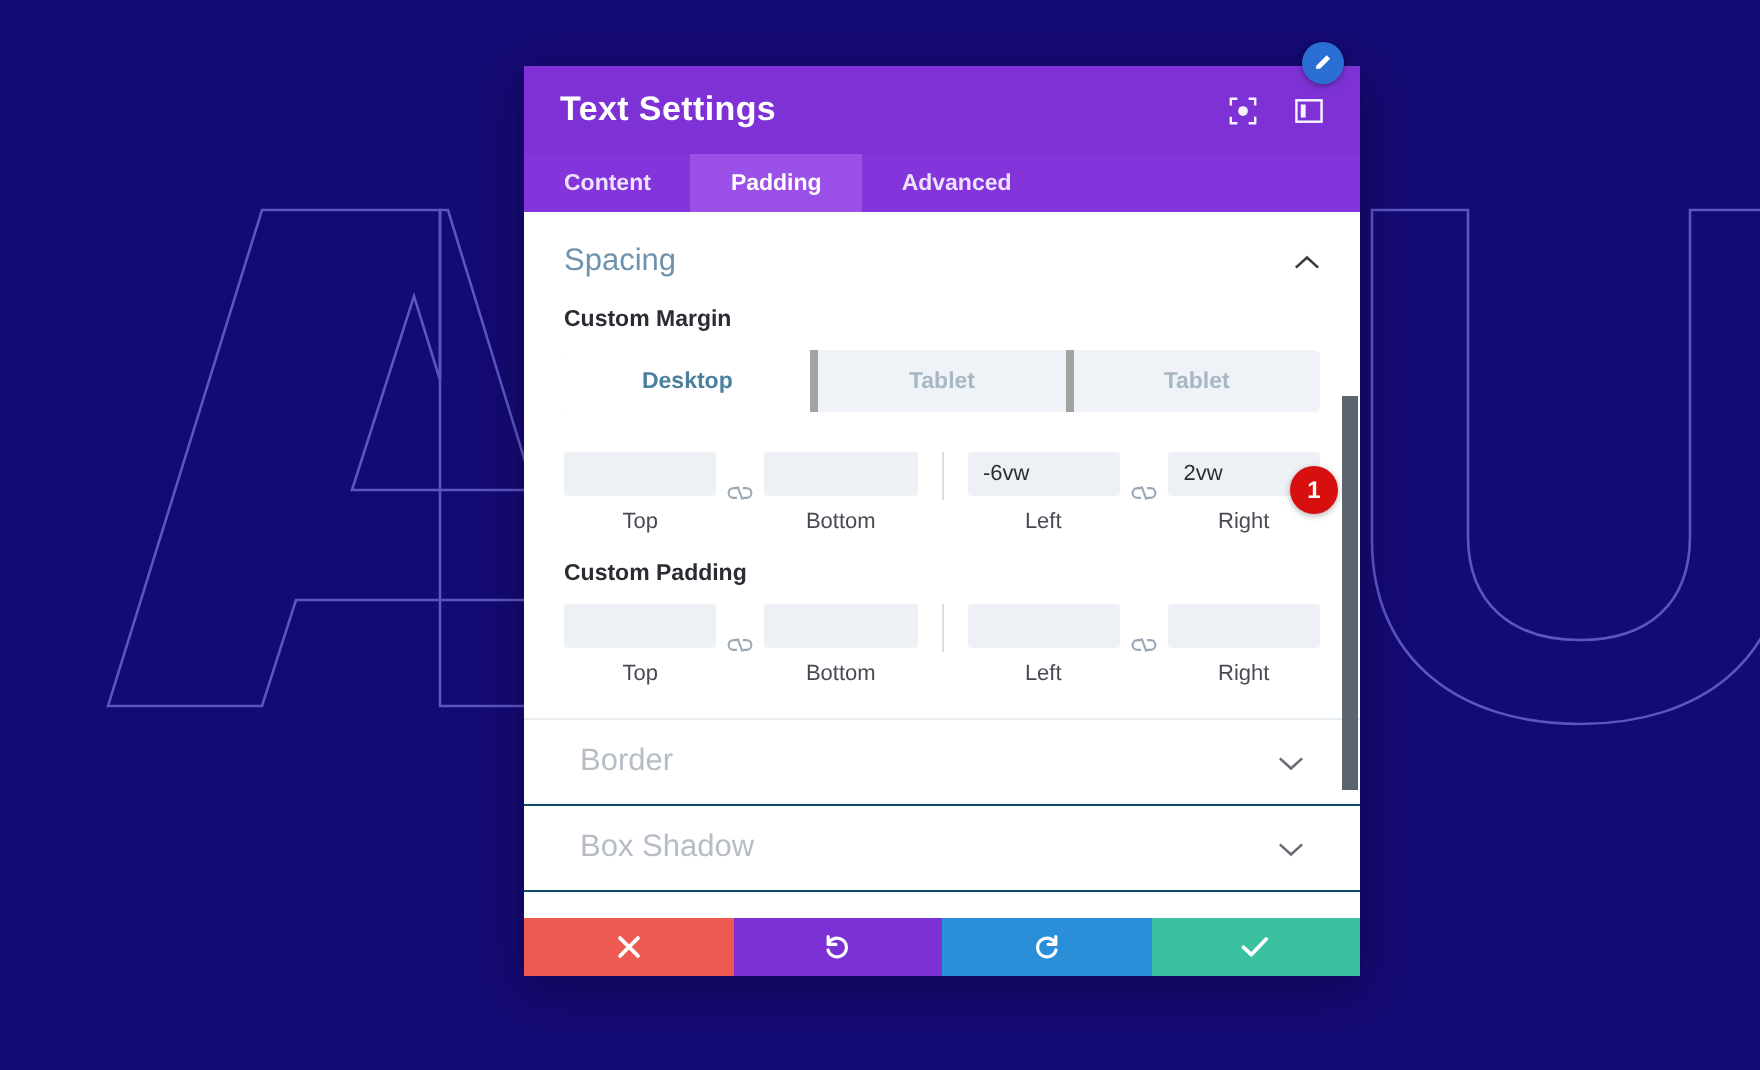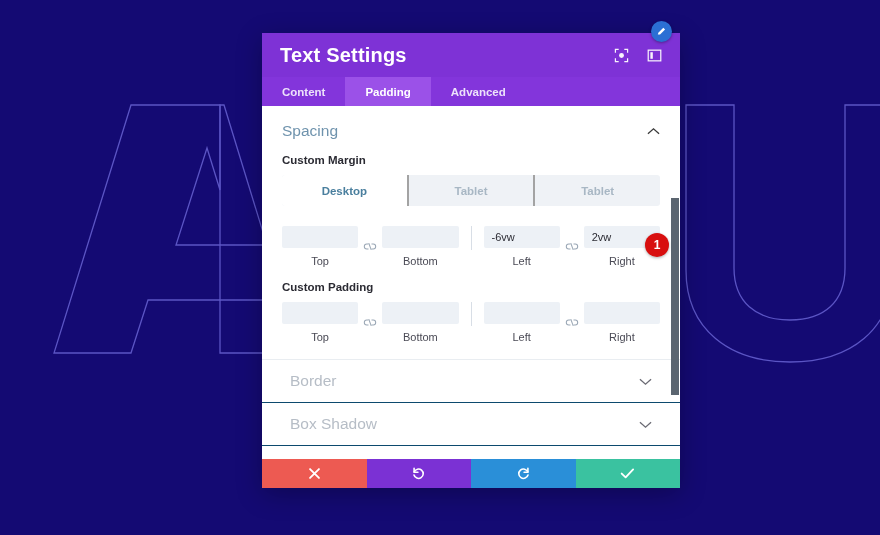--- a/index.html
+++ b/index.html
@@ -24,21 +24,21 @@
     display:flex; flex-direction:column;
     box-shadow: 0 6px 24px rgba(0,0,0,.28);
   }
 
   
   .modal-header {
     height:44px; background:#7e32d6; color:#fff;
     display:flex; align-items:center; padding:0 18px;
     flex:0 0 auto; position:relative;
   }
-  .modal-title { font-size:20px; font-weight:bold; letter-spacing:.2px; }
+  .modal-title { font-size:17px; font-weight:bold; letter-spacing:.2px; }
   .header-icons { margin-left:auto; display:flex; align-items:center; gap:18px; }
   .hicon { width:15px; height:15px; opacity:.95; cursor:pointer; display:block; }
   .hicon svg { display:block; }
 
   
   .edit-badge {
     position:absolute; right:8px; top:-12px;
     width:21px; height:21px; border-radius:50%;
     background:#2b6fd4;
     display:flex; align-items:center; justify-content:center;
@@ -74,21 +74,21 @@
   .field-label { font-size:11.5px; font-weight:bold; color:#2b2b33; margin:6px 0 9px 0; }
 
   
   .device-toggle {
     display:flex; height:31px; background:#eff2f6;
     border-radius:3px; overflow:hidden; margin-bottom:20px;
   }
   .device {
     flex:1; display:flex; align-items:center; justify-content:center;
     font-size:11.5px; font-weight:bold; color:#a8b7c4; cursor:pointer;
-    border-right:2px solid #a3a3a3;
+    border-right:4px solid #a3a3a3;
   }
   .device:last-child { border-right:none; }
   .device.active { background:#ffffff; color:#4a7f9e; }
 
   
   .spacing-row { display:flex; align-items:flex-start; margin-bottom:4px; }
   .pair { flex:1; display:flex; align-items:center; }
   .divider { width:1px; align-self:stretch; background:#d8dee6; margin:0 12px; height:24px; }
   .cell { flex:1; }
   .sp-input {

